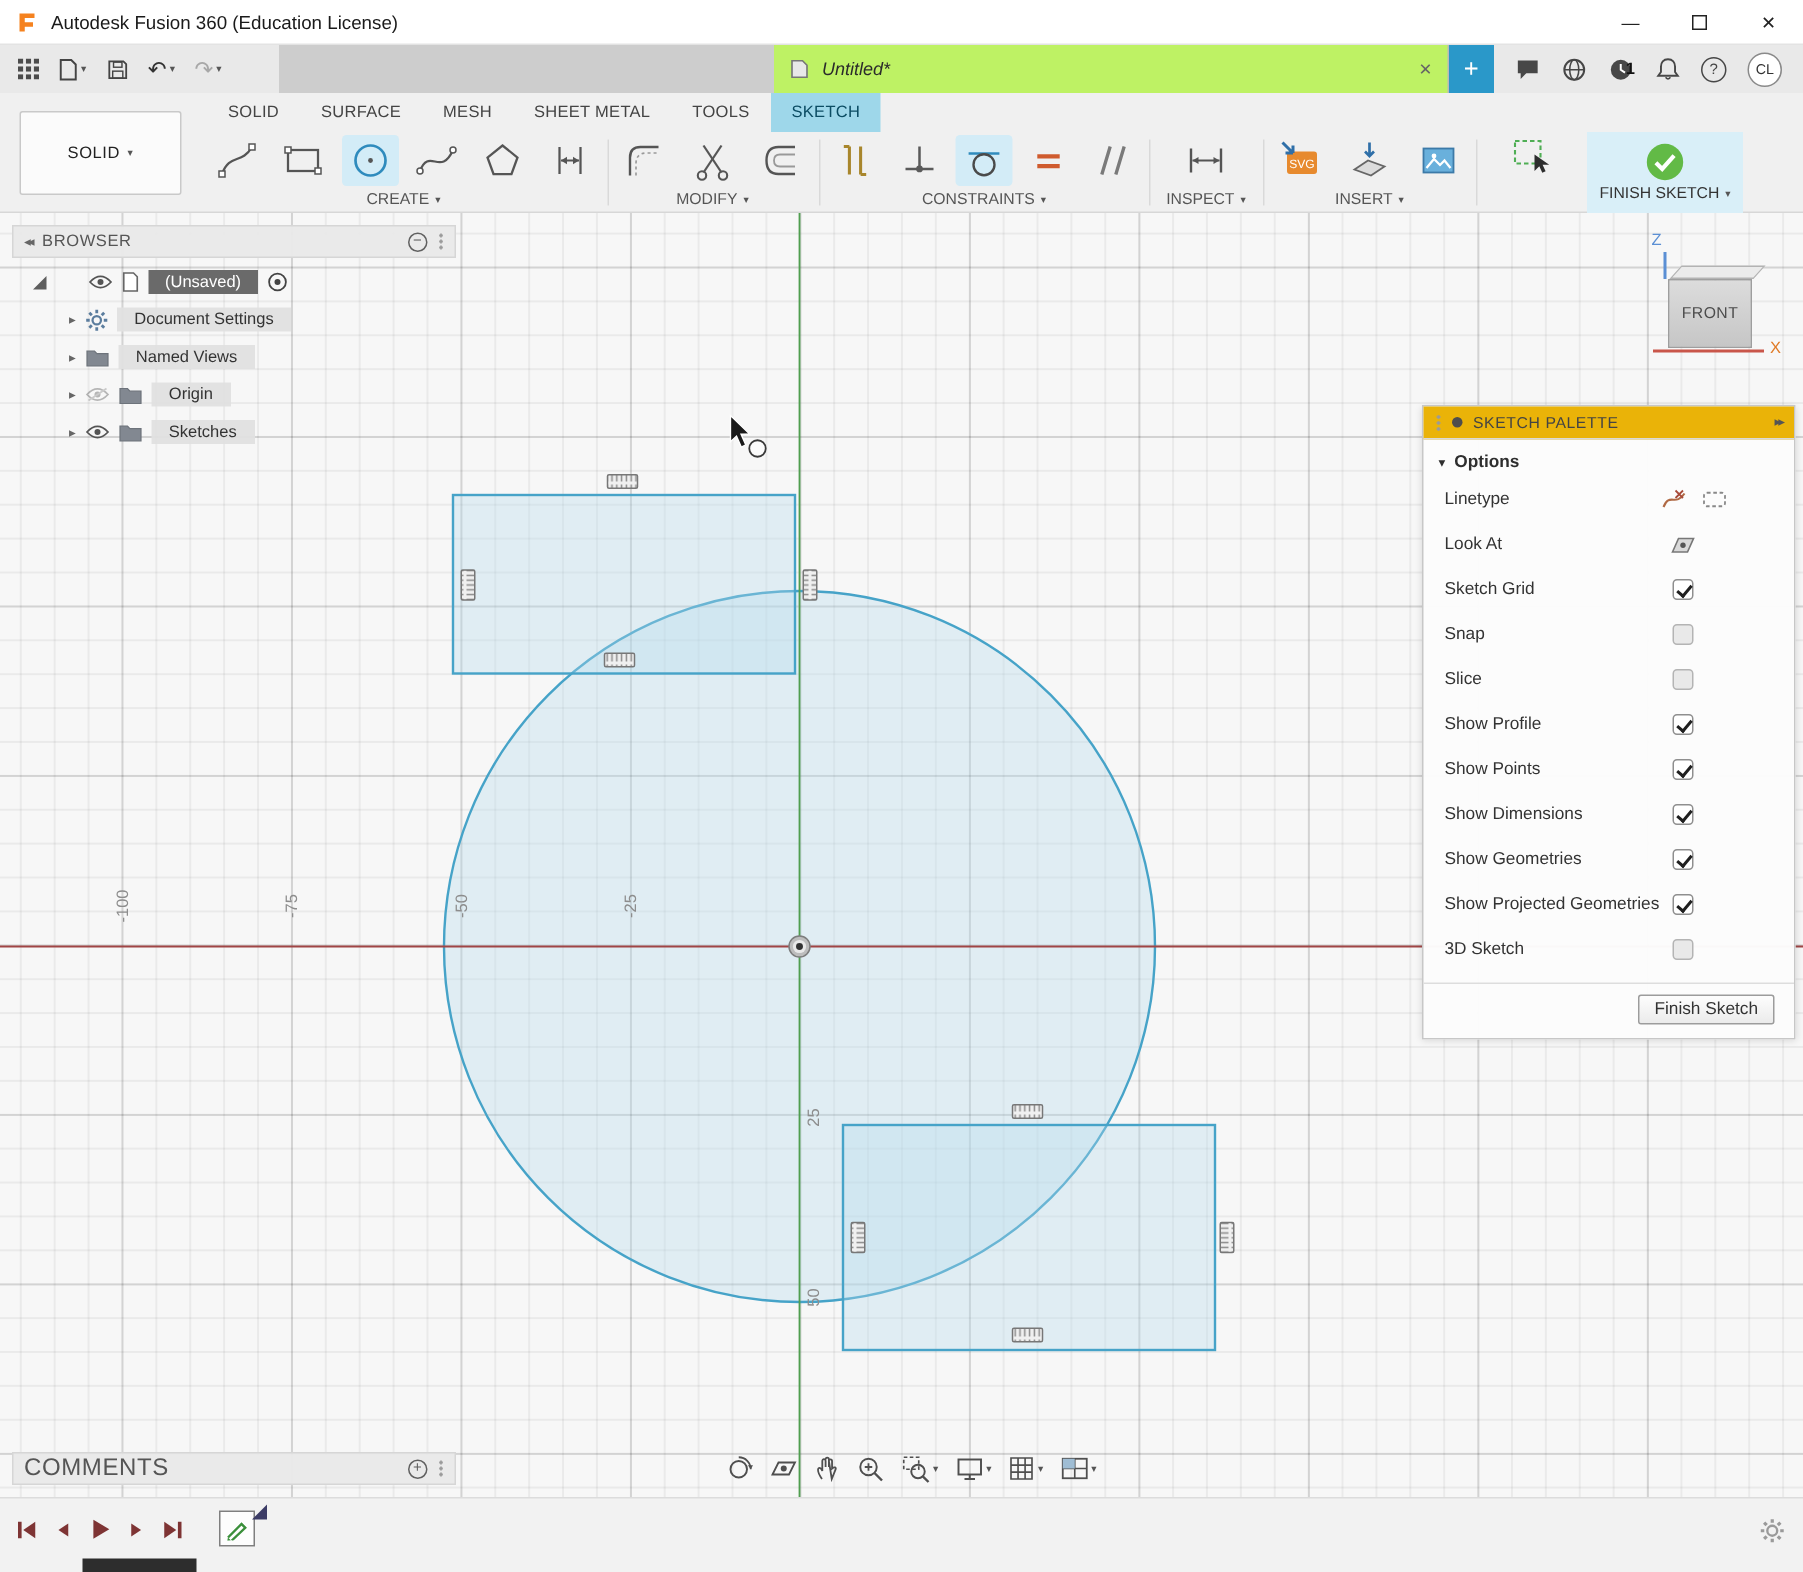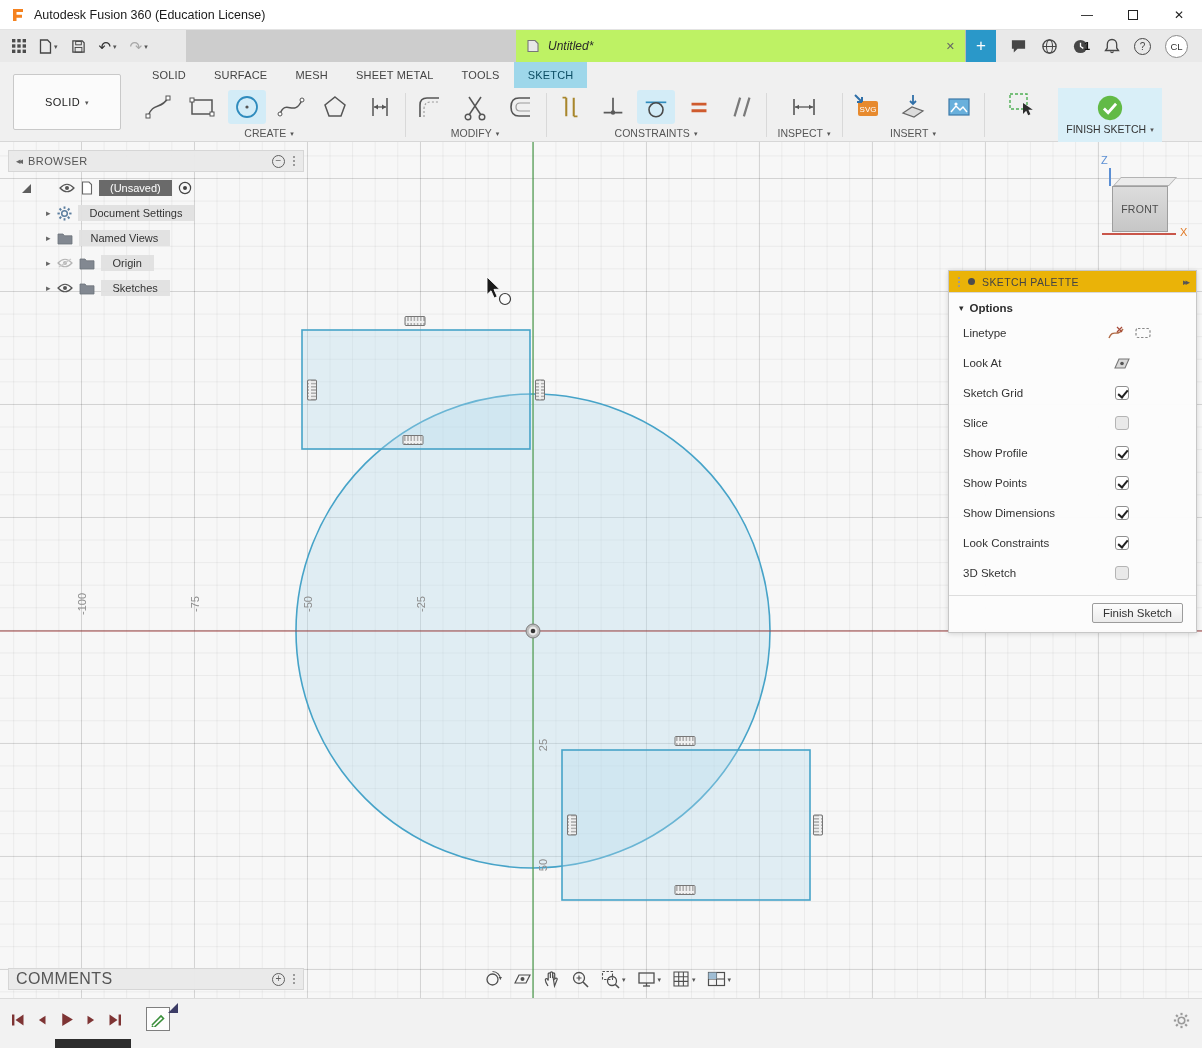--- a/index.html
+++ b/index.html
@@ -627,20 +627,26 @@
         </span>
       </div>
 
       <div class="pal-row">
         <span>Sketch Grid</span>
         <span class="ctrl">
             <span class="cb checked"></span>
           </span>
       </div>
       <div class="pal-row">
+        <span>Snap</span>
+        <span class="ctrl">
+            <span class="cb"></span>
+          </span>
+      </div>
+      <div class="pal-row">
         <span>Slice</span>
         <span class="ctrl">
             <span class="cb"></span>
           </span>
       </div>
       <div class="pal-row">
         <span>Show Profile</span>
         <span class="ctrl">
             <span class="cb checked"></span>
           </span>
@@ -651,21 +657,27 @@
             <span class="cb checked"></span>
           </span>
       </div>
       <div class="pal-row">
         <span>Show Dimensions</span>
         <span class="ctrl">
             <span class="cb checked"></span>
           </span>
       </div>
       <div class="pal-row">
-        <span>Look Constraints</span>
+        <span>Show Geometries</span>
+        <span class="ctrl">
+            <span class="cb checked"></span>
+          </span>
+      </div>
+      <div class="pal-row">
+        <span>Show Projected Geometries</span>
         <span class="ctrl">
             <span class="cb checked"></span>
           </span>
       </div>
       <div class="pal-row">
         <span>3D Sketch</span>
         <span class="ctrl">
             <span class="cb"></span>
           </span>
       </div>

